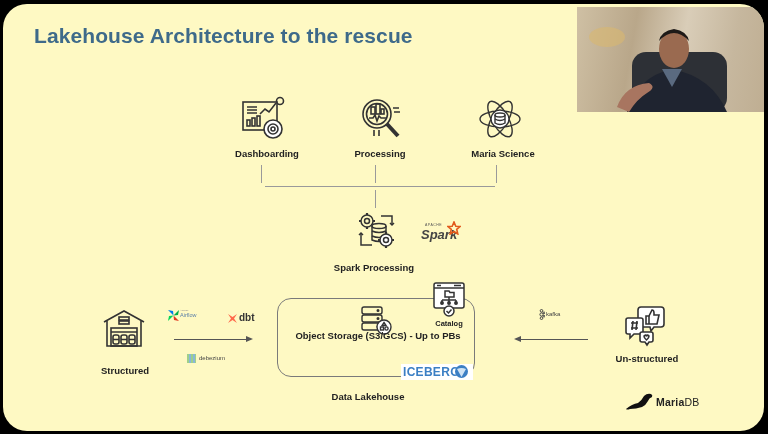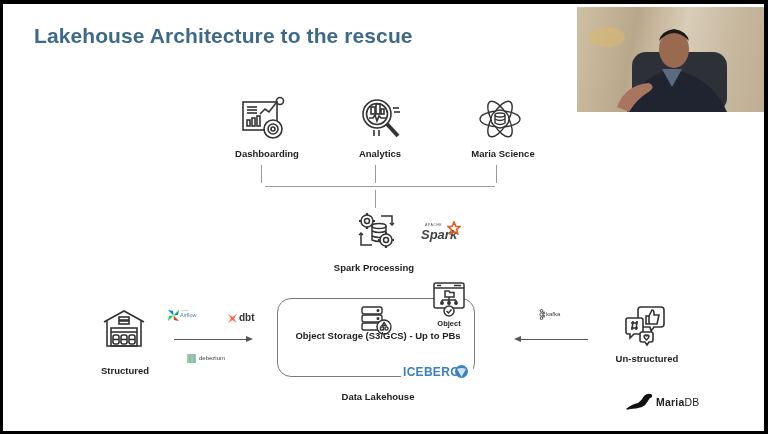--- a/index.html
+++ b/index.html
@@ -1,17 +1,17 @@
 <!DOCTYPE html>
 <html><head>
 <meta charset="utf-8">
 <style>
   html, body { margin:0; padding:0; }
   body { width:768px; height:434px; background:#000; position:relative; overflow:hidden; font-family:"Liberation Sans", sans-serif; }
-  .slide { position:absolute; left:3px; top:4px; width:761px; height:427px; background:#ffffff; overflow:hidden; }
+  .slide { position:absolute; left:3px; top:4px; width:761px; height:427px; background:#fef9c3; overflow:hidden;border-radius:24px; }
   .abs { position:absolute; }
   .title { left:31px; top:20px; font-size:21px; font-weight:bold; color:#3e6a8a; letter-spacing:0.1px; white-space:nowrap; }
   .label { font-size:9.5px; font-weight:bold; color:#222; white-space:nowrap; text-align:center; }
   .line { background:#9a9a9a; }
   .webcam { left:574px; top:3px; width:187px; height:105px; overflow:hidden;
     background:linear-gradient(100deg,#cfc0a4 0%,#b9a78a 30%,#d9cdb8 55%,#c6b79e 80%,#bfae92 100%); }
   .lakebox { left:274px; top:294px; width:196px; height:77px; border:1.2px solid #7a7a7a; border-radius:14px; }
   svg { display:block; }
 </style>
 </head>
@@ -59,21 +59,21 @@
         <rect x="17" y="8" width="4" height="10"></rect>
         <rect x="22" y="13" width="3" height="5"></rect>
       <polyline points="10,22 14,22 16,19 18,25 20,20 22,22 27,22"></polyline>
       <line x1="28" y1="28" x2="39" y2="40" stroke-width="4"></line>
       <line x1="34" y1="12" x2="40" y2="12"></line>
         <line x1="35" y1="16" x2="41" y2="16"></line>
       <line x1="15" y1="34" x2="15" y2="40"></line>
         <line x1="20" y1="34" x2="20" y2="40"></line>
     </svg>
   </div>
-  <div class="abs label" style="left:342px;top:144px;width:70px;">Analytics</div>
+  <div class="abs label" style="left:342px;top:144px;width:70px;">Processing</div>
 
   <div class="abs" style="left:474px;top:92px;">
     <svg width="46" height="46" viewBox="0 0 46 46" fill="none" stroke="#333" stroke-width="1.4">
       <ellipse cx="23" cy="23" rx="20" ry="8"></ellipse>
       <ellipse cx="23" cy="23" rx="20" ry="8" transform="rotate(60 23 23)"></ellipse>
       <ellipse cx="23" cy="23" rx="20" ry="8" transform="rotate(-60 23 23)"></ellipse>
       <circle cx="23" cy="23" r="9" fill="#fff"></circle>
       <ellipse cx="23" cy="19" rx="5" ry="2"></ellipse>
       <path d="M18 19 V27 Q23 30 28 27 V19"></path>
         <path d="M18 23 Q23 26 28 23"></path>
@@ -151,30 +151,30 @@
       <line x1="10" y1="19" x2="10" y2="21"></line>
         <line x1="17" y1="19" x2="17" y2="21"></line>
         <line x1="24" y1="19" x2="24" y2="21"></line>
       <circle cx="10" cy="22" r="1.2" fill="#333"></circle>
         <circle cx="17" cy="22" r="1.2" fill="#333"></circle>
         <circle cx="24" cy="22" r="1.2" fill="#333"></circle>
       <circle cx="17" cy="30" r="5" fill="#fff"></circle>
         <polyline points="14.5,30 16.5,32 19.5,28.5"></polyline>
     </svg>
   </div>
-  <div class="abs label" style="left:423px;top:315px;width:46px;font-size:7.5px;">Object</div>
+  <div class="abs label" style="left:423px;top:315px;width:46px;font-size:7.5px;">Catalog</div>
   <div class="abs label" style="left:280px;top:326px;width:190px;font-size:9.5px;">Object Storage (S3/GCS) -  Up to PBs</div>
   <div class="abs" style="left:398px;top:360px;width:72px;height:16px;background:#fff;">
     <span class="abs" style="left:2px;top:1px;font-size:12px;font-weight:bold;color:#3b7fc4;letter-spacing:0.3px;">ICEBERG</span>
     <svg class="abs" style="left:53px;top:0px;" width="15" height="15" viewBox="0 0 15 15">
       <circle cx="7.5" cy="7.5" r="6.5" fill="#3b7fc4"></circle>
       <path d="M3 5 Q7.5 3 12 5 L7.5 13 Z" fill="#cfe3f5"></path>
     </svg>
   </div>
-  <div class="abs label" style="left:320px;top:387px;width:110px;">Data Lakehouse</div>
+  <div class="abs label" style="left:310px;top:387px;width:110px;">Data Lakehouse</div>
 
   <div class="abs" style="left:98px;top:304px;">
     <svg width="46" height="40" viewBox="0 0 46 40" fill="none" stroke="#333" stroke-width="1.6">
       <path d="M3 14 L23 3 L43 14"></path>
         <path d="M6 13 V38 H40 V13"></path>
       <rect x="18" y="9" width="10" height="3"></rect>
         <rect x="18" y="13" width="10" height="3"></rect>
       <rect x="10" y="20" width="26" height="18"></rect>
         <line x1="10" y1="24" x2="36" y2="24"></line>
       <rect x="12" y="27" width="6" height="9" rx="2"></rect>

